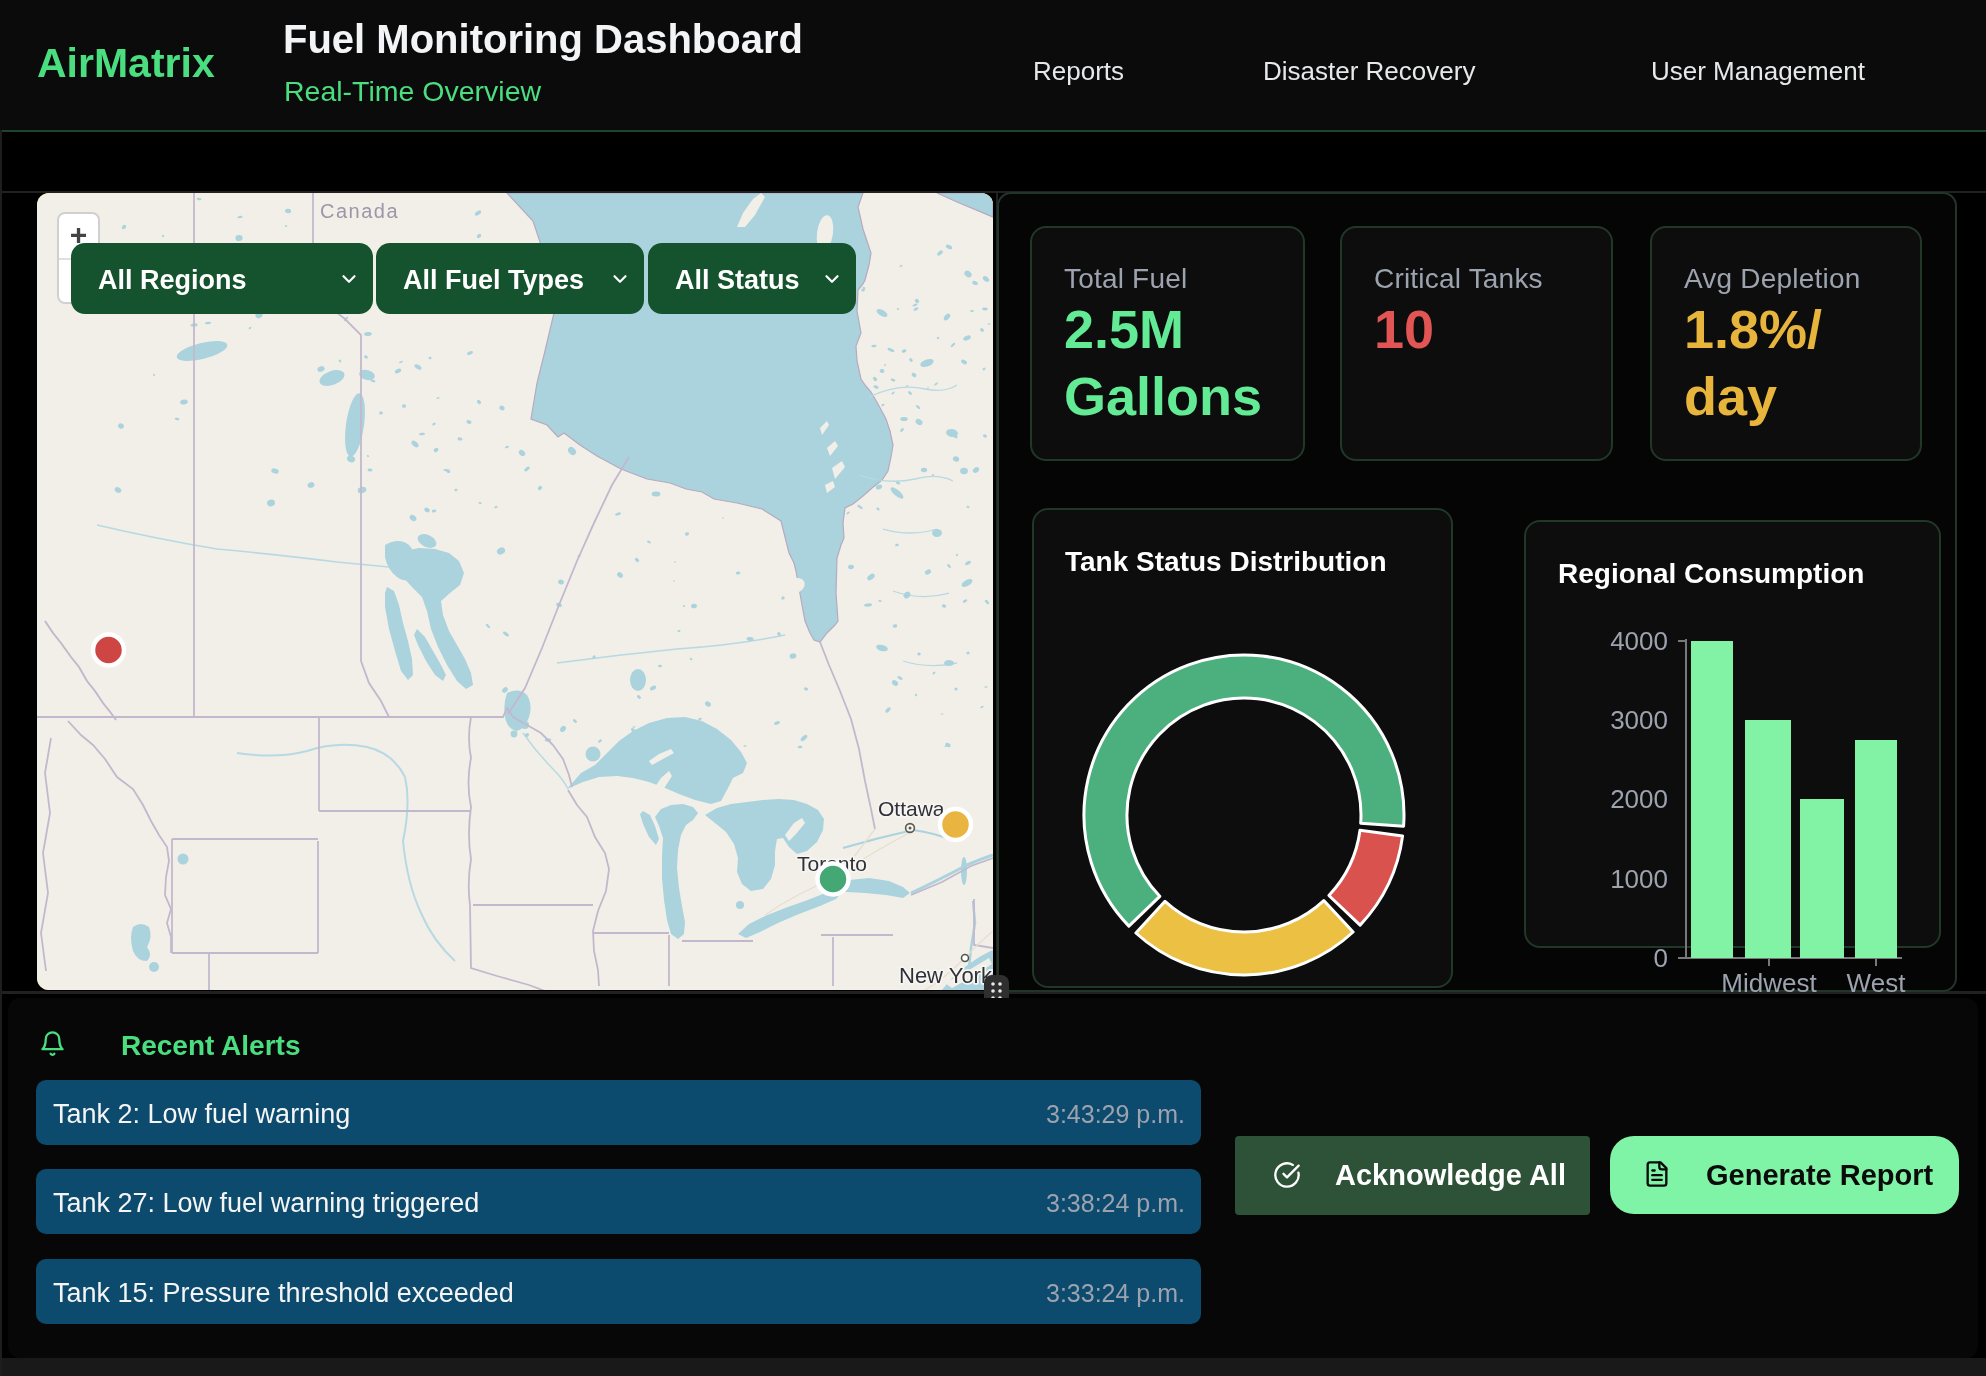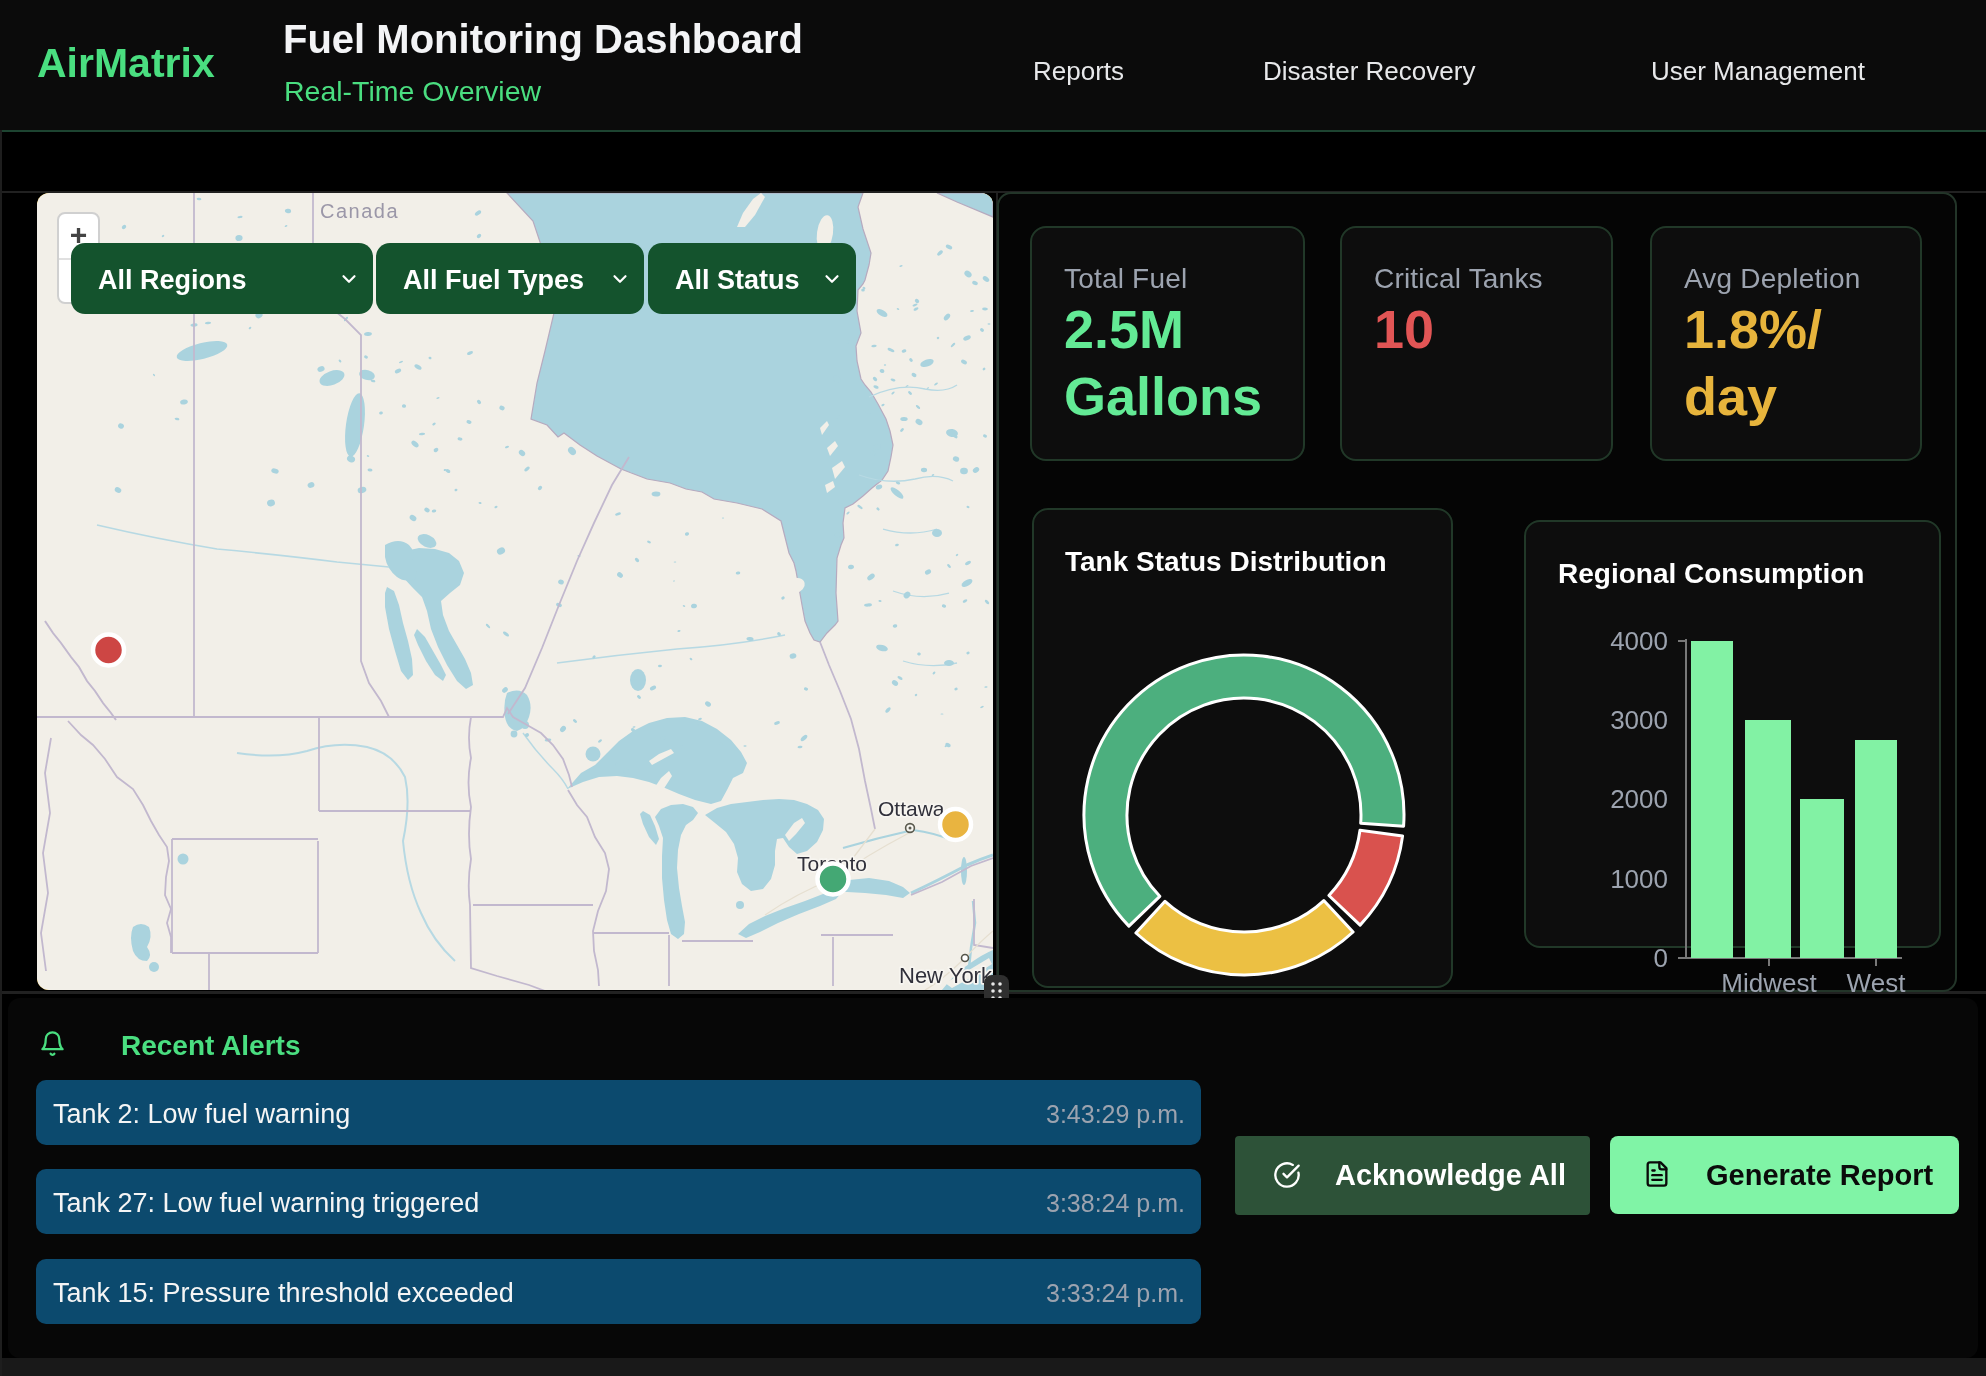--- a/index.html
+++ b/index.html
@@ -463,21 +463,21 @@
     <span class="tm">3:33:24 p.m.</span>
   </div>
 
   <div class="abs" style="left:1235px;top:1136px;width:355px;height:79px;background:#2d5238;border-radius:4px;">
     <svg class="abs" style="left:38px;top:25px;" width="28" height="28" viewBox="0 0 24 24" fill="none" stroke="#fff" stroke-width="2" stroke-linecap="round" stroke-linejoin="round">
       <path d="M21.801 10A10 10 0 1 1 17 3.335"></path>
       <path d="m9 11 3 3L22 4"></path>
     </svg>
     <div class="abs" style="left:100px;top:23px;font-size:29px;font-weight:bold;color:#fff;">Acknowledge All</div>
   </div>
-  <div class="abs" style="left:1610px;top:1136px;width:349px;height:78px;background:#80f4a6;border-radius:8px;">
+  <div class="abs" style="left:1610px;top:1136px;width:349px;height:78px;background:#80f4a6;border-radius:24px;">
     <svg class="abs" style="left:33px;top:24px;" width="28" height="28" viewBox="0 0 24 24" fill="none" stroke="#0a0a0a" stroke-width="2" stroke-linecap="round" stroke-linejoin="round">
       <path d="M15 2H6a2 2 0 0 0-2 2v16a2 2 0 0 0 2 2h12a2 2 0 0 0 2-2V7Z"></path>
       <path d="M14 2v4a2 2 0 0 0 2 2h4"></path>
       <path d="M16 13H8"></path>
       <path d="M16 17H8"></path>
       <path d="M10 9H8"></path>
     </svg>
     <div class="abs" style="left:96px;top:23px;font-size:29px;font-weight:bold;color:#0b0b0b;">Generate Report</div>
   </div>
 

